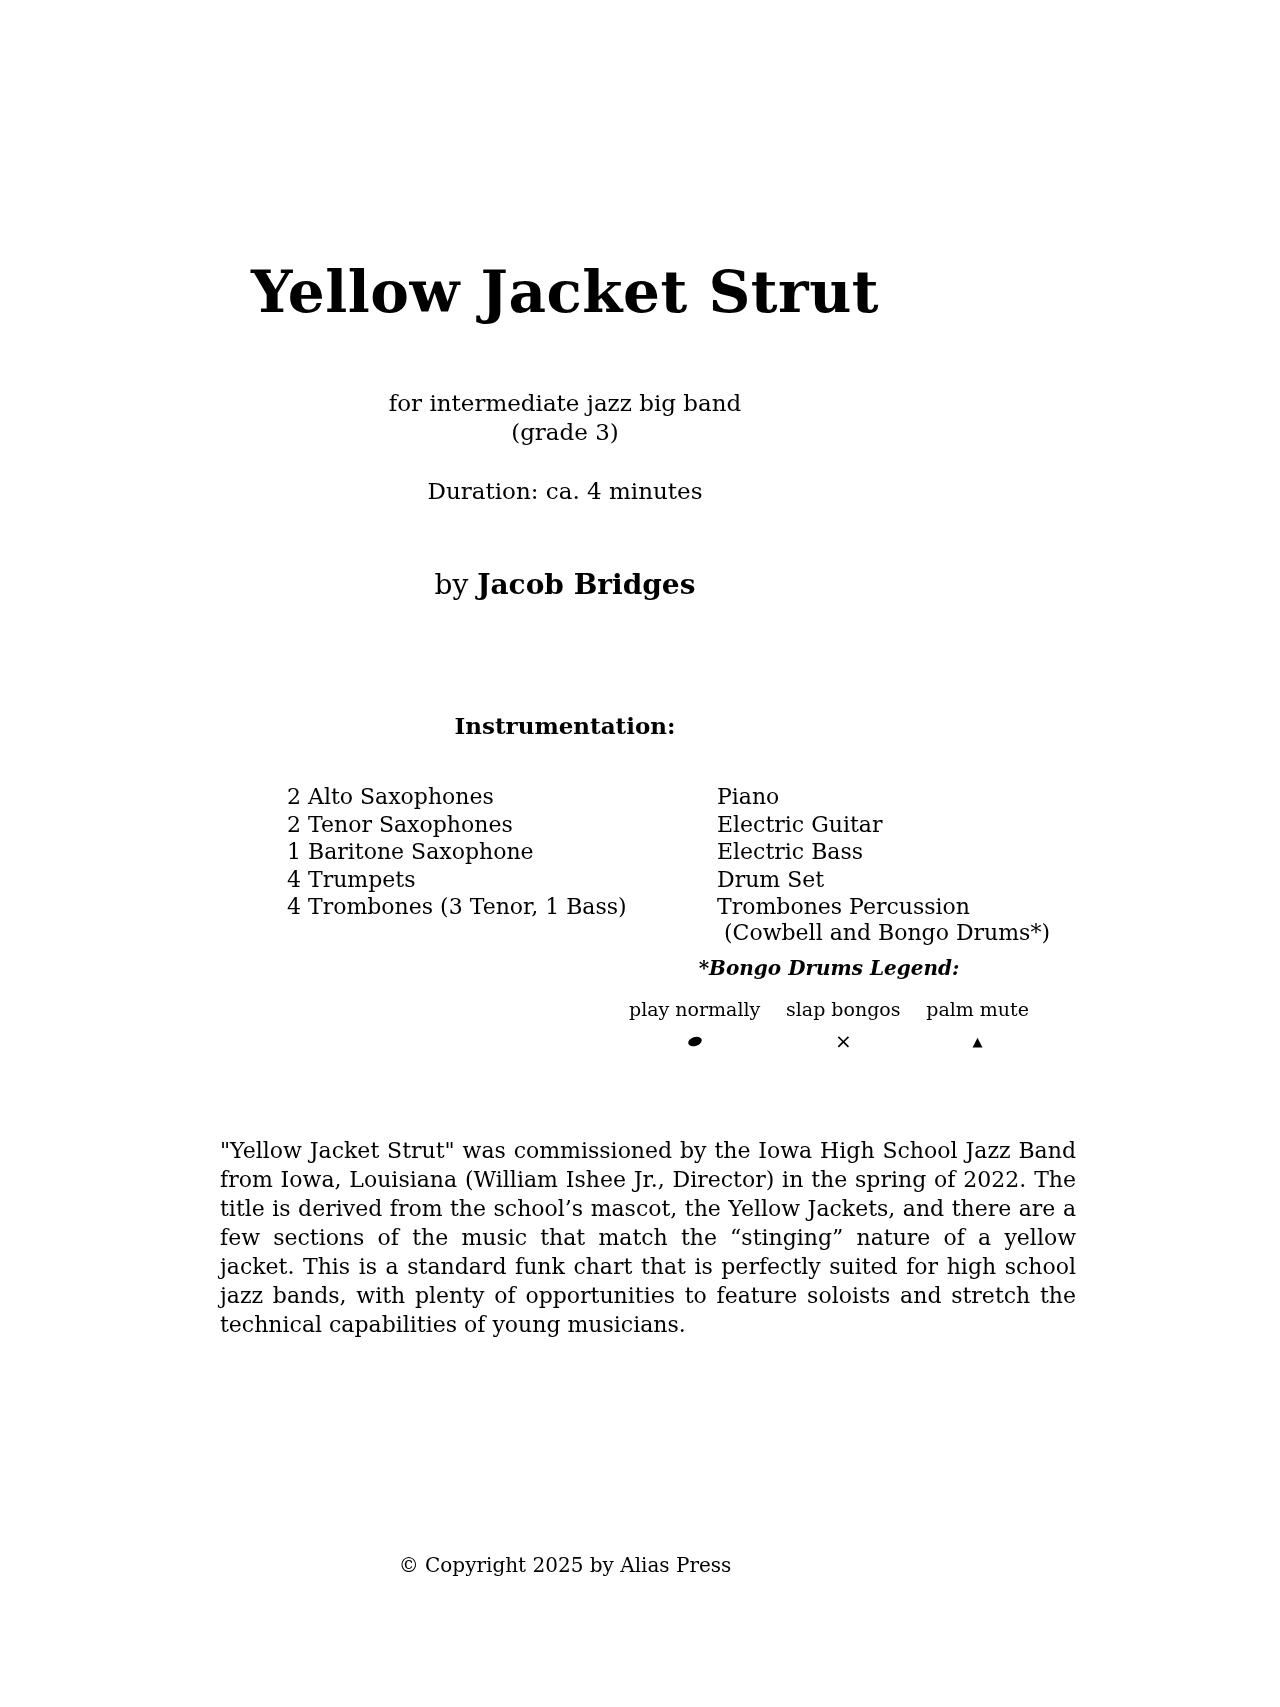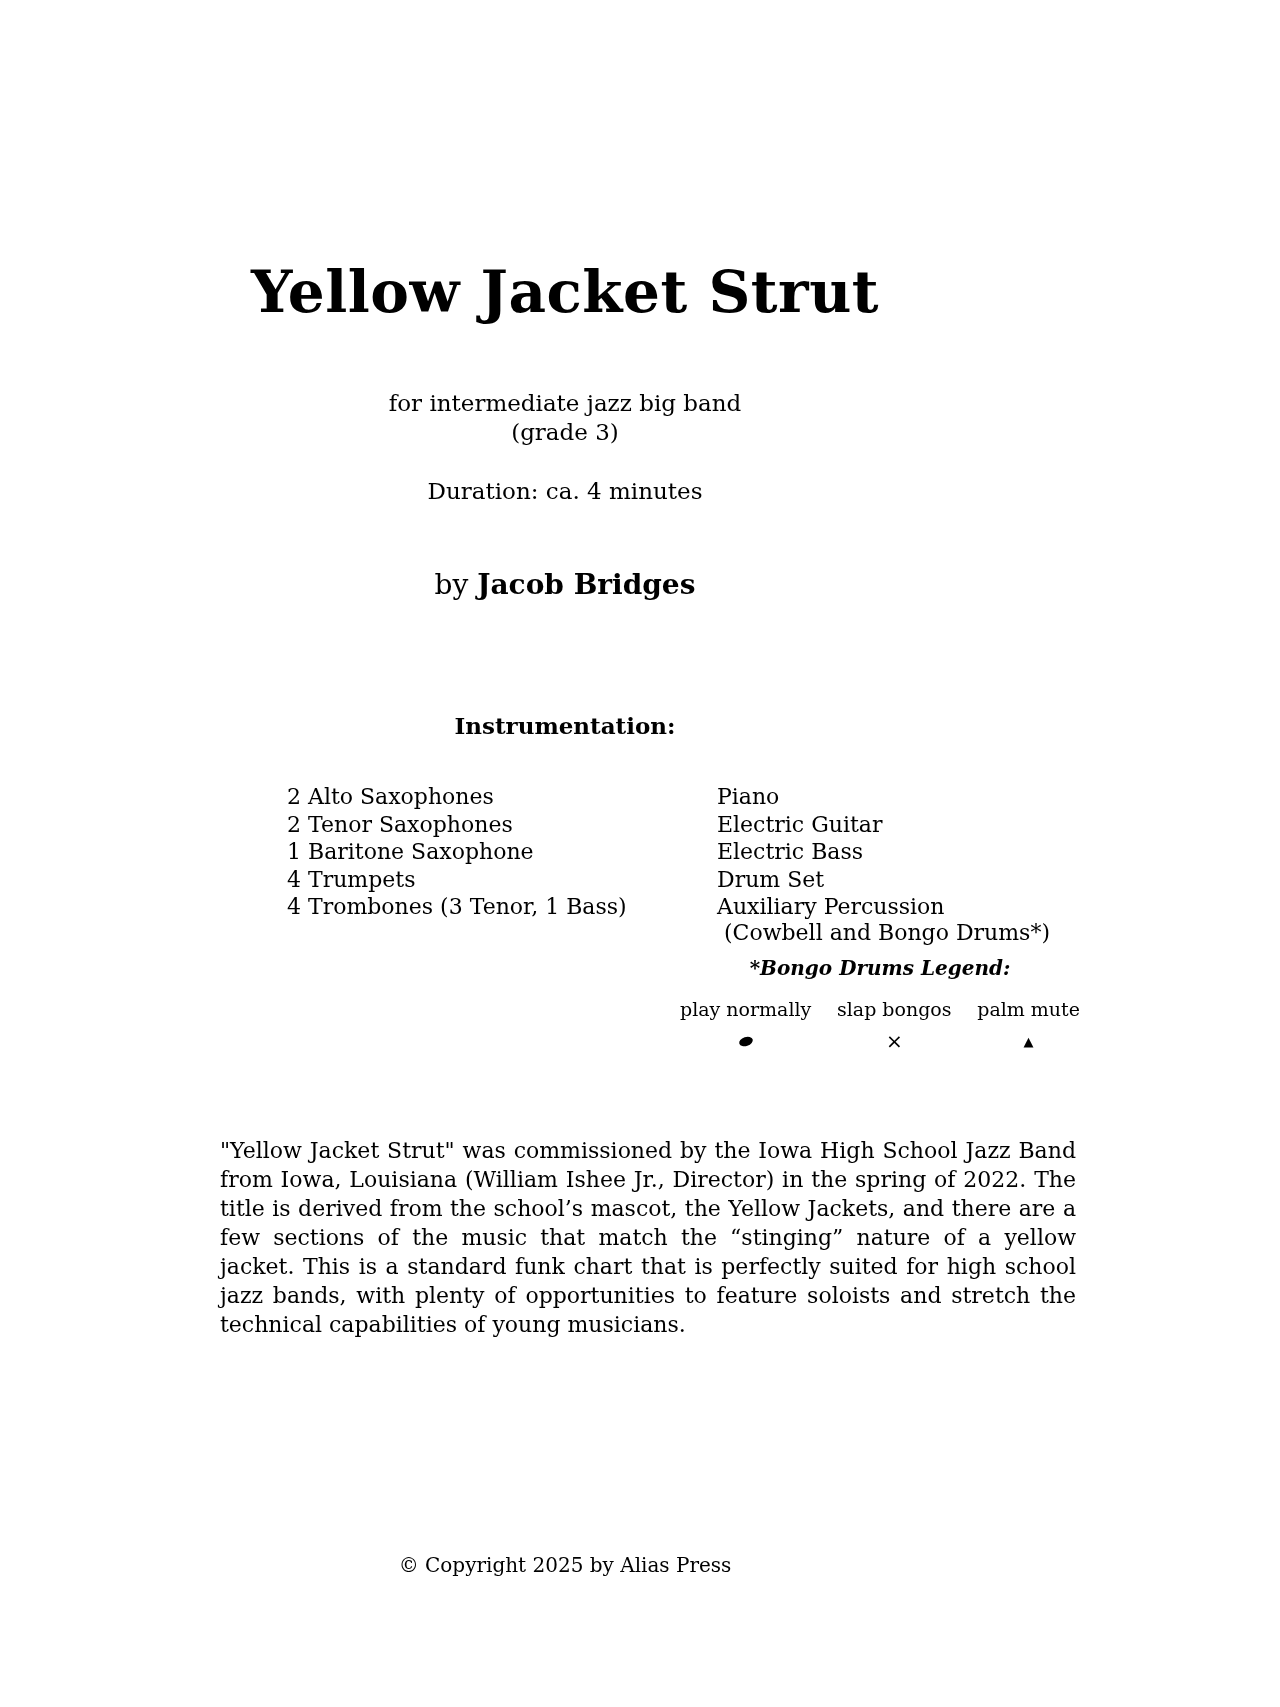--- a/index.html
+++ b/index.html
@@ -42,21 +42,21 @@
   .instr-note {
     position: absolute;
     left: 724px;
     top: 920px;
     font-size: 22px;
     white-space: nowrap;
   }
 
   .legend {
     position: absolute;
-    left: 680px;
+    left: 629px;
     top: 956px;
     width: 400px;
   }
   .legend-heading {
     text-align: center;
     font-size: 20px;
     font-weight: bold;
     font-style: italic;
     margin-bottom: 18px;
   }
@@ -128,21 +128,21 @@
     <div>1 Baritone Saxophone</div>
     <div>4 Trumpets</div>
     <div>4 Trombones (3 Tenor, 1 Bass)</div>
   </div>
 
   <div class="instr-col right">
     <div>Piano</div>
     <div>Electric Guitar</div>
     <div>Electric Bass</div>
     <div>Drum Set</div>
-    <div>Auxiliary Percussion</div>
+    <div>Trombones Percussion</div>
   </div>
 
   <div class="instr-note">(Cowbell and Bongo Drums*)</div>
 
   <div class="legend">
     <div class="legend-heading">*Bongo Drums Legend:</div>
     <div class="legend-row">
       <div class="legend-item">
         <span class="legend-label">play normally</span>
         <span class="legend-symbol">

